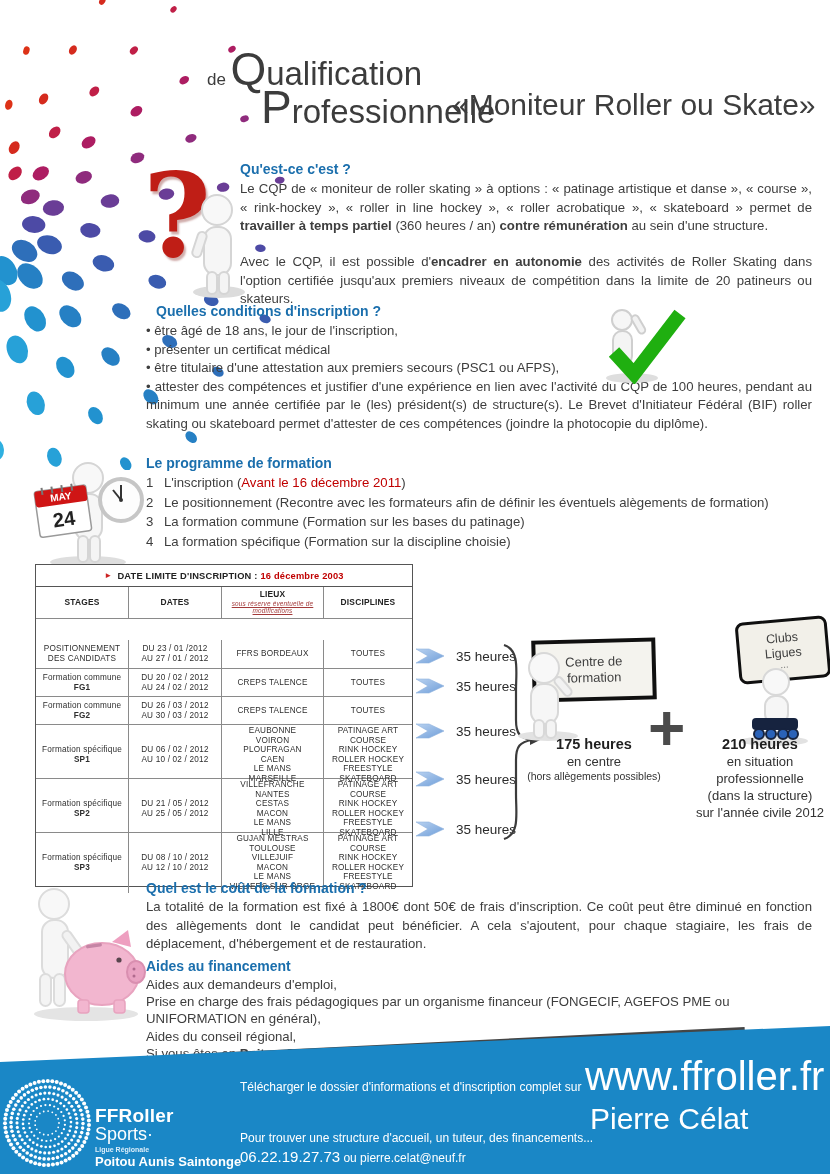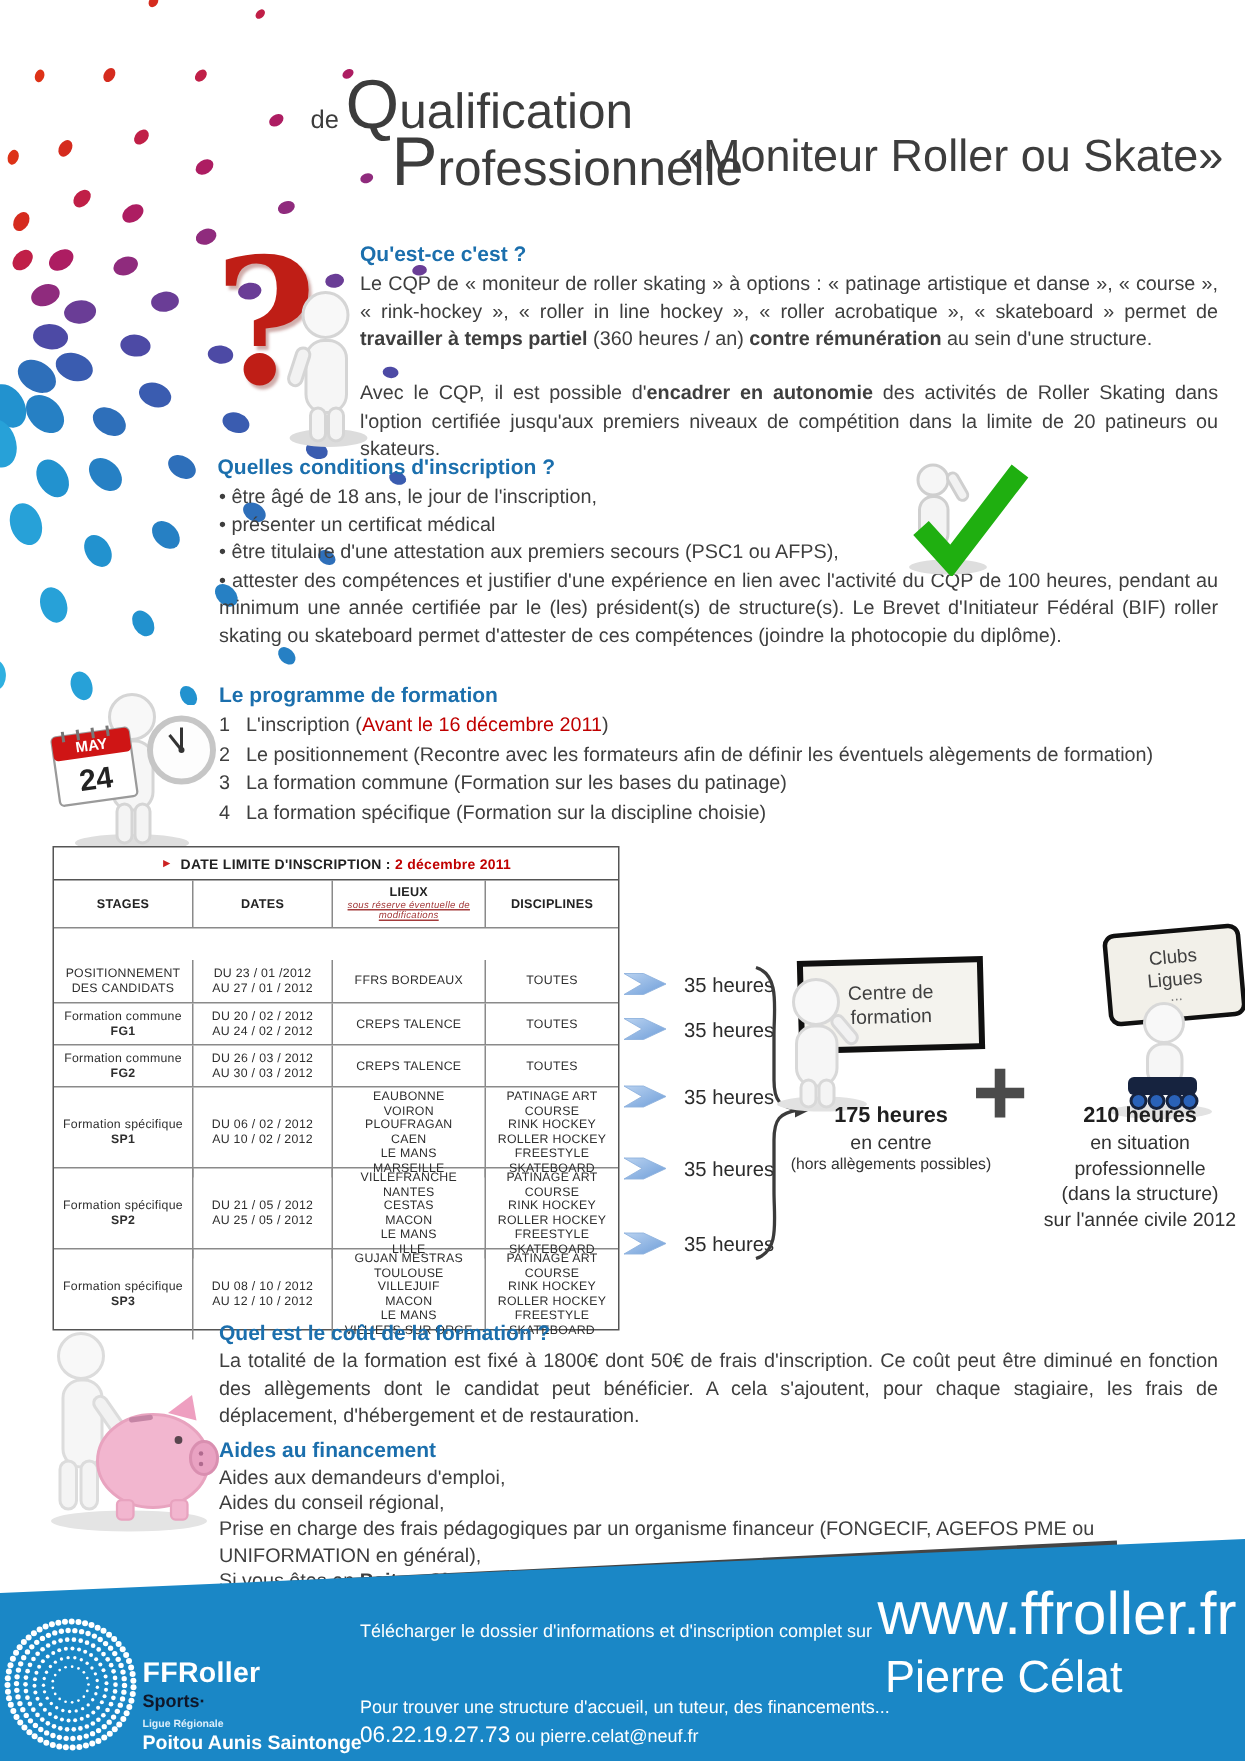--- a/index.html
+++ b/index.html
@@ -47,21 +47,21 @@
   .sign-dots{font-size:10px;color:#777;line-height:8px;}
   
   .qmark{font-family:"DejaVu Serif",serif;font-weight:bold;font-size:116px;color:#bf1e16;line-height:110px;text-shadow:2px 3px 2px rgba(120,20,15,.35);}
   
   #footer-blue{left:0;top:1026px;width:830px;height:148px;background:#1a87c6;clip-path:polygon(0 36px,100% 0,100% 148px,0 148px);}
   .f-small{font-size:12px;color:#fff;line-height:15px;}
   .f-url{font-size:40px;color:#fff;white-space:nowrap;}
   .f-name{font-size:30px;color:#fff;white-space:nowrap;}
   .f-phone{font-size:15px;color:#fff;}
   .logo-main{font-size:19px;font-weight:bold;color:#fff;line-height:19px;letter-spacing:.2px;}
-  .logo-sub{font-size:12px;font-weight:bold;color:#0f172a;line-height:16px;}
+  .logo-sub{font-size:18px;font-weight:normal;color:#ffffff;line-height:16px;}
   .logo-reg-s{font-size:7px;font-weight:bold;color:#dceefa;line-height:8px;}
   .logo-reg{font-size:13px;font-weight:bold;color:#fff;line-height:14px;}
   .stripe{background:#454545;}
 </style>
 </head>
 <body>
 
 <svg width="0" height="0" style="position:absolute">
   <defs>
     <linearGradient id="arrowGrad" x1="0" y1="0" x2="1" y2="1">
@@ -151,21 +151,21 @@
       <rect x="22" y="78" width="10" height="22" rx="5" fill="#f4f4f4" stroke="#d5d5d5" stroke-width="2"></rect>
       <rect x="34" y="78" width="10" height="22" rx="5" fill="#f4f4f4" stroke="#d5d5d5" stroke-width="2"></rect>
       <rect x="14" y="38" width="9" height="26" rx="4.5" fill="#f2f2f2" stroke="#d5d5d5" stroke-width="2" transform="rotate(18 18 38)"></rect>
     </svg>
   </div>
 
   <div class="abs sec-h" style="left:240px;top:161px;">Qu'est-ce c'est ?</div>
   <div class="abs body-t" style="left:240px;top:180px;width:572px;"><span>Le CQP de « moniteur de roller skating » à options : « patinage artistique et danse », « course », « rink-hockey », « roller in line hockey », « roller acrobatique », « skateboard » permet de </span><span class="b">travailler à temps partiel</span><span> (360 heures / an) </span><span class="b">contre rémunération</span><span> au sein d'une structure.</span></div>
   <div class="abs body-t" style="left:240px;top:253px;width:572px;"><span>Avec le CQP, il est possible d'</span><span class="b">encadrer en autonomie</span><span> des activités de Roller Skating dans l'option certifiée jusqu'aux premiers niveaux de compétition dans la limite de 20 patineurs ou skateurs.</span></div>
 
-  <div class="abs sec-h" style="left:145px;top:303px;">Quelles conditions d'inscription ?</div>
+  <div class="abs sec-h" style="left:156px;top:303px;">Quelles conditions d'inscription ?</div>
   <div id="cond-list" class="abs" style="left:146px;top:322px;width:666px;">
       <div class="bullet">• être âgé de 18 ans, le jour de l'inscription,</div>
       <div class="bullet">• présenter un certificat médical</div>
       <div class="bullet">• être titulaire d'une attestation aux premiers secours (PSC1 ou AFPS),</div>
       <div class="bullet">• attester des compétences et justifier d'une expérience en lien avec l'activité du CQP de 100 heures, pendant au minimum une année certifiée par le (les) président(s) de structure(s). Le Brevet d'Initiateur Fédéral (BIF) roller skating ou skateboard permet d'attester de ces compétences (joindre la photocopie du diplôme).</div>
     </div>
 
   <svg class="abs" style="left:602px;top:308px;" width="84" height="76" viewBox="0 0 84 76">
     <ellipse cx="30" cy="70" rx="26" ry="5" fill="#dedede"></ellipse>
     <circle cx="20" cy="12" r="10" fill="#f6f6f6" stroke="#cfcfcf" stroke-width="2"></circle>
@@ -200,21 +200,21 @@
       <line x1="8" y1="-3" x2="8" y2="4" stroke="#777" stroke-width="2"></line>
       <line x1="18" y1="-3" x2="18" y2="4" stroke="#777" stroke-width="2"></line>
       <line x1="28" y1="-3" x2="28" y2="4" stroke="#777" stroke-width="2"></line>
       <line x1="38" y1="-3" x2="38" y2="4" stroke="#777" stroke-width="2"></line>
     </g>
   </svg>
 
   <div id="cqp-table" class="abs">
     <div class="tbanner">
       <span class="arr">►</span>
-      <span><span class="b">DATE LIMITE D'INSCRIPTION : </span><span class="b red">2 décembre 2011</span></span>
+      <span><span class="b">DATE LIMITE D'INSCRIPTION : </span><span class="b red">16 décembre 2003</span></span>
     </div>
     <div class="thead">
       <div class="tcell">STAGES</div>
       <div class="tcell">DATES</div>
       <div class="tcell">
         <div>LIEUX</div>
         <div class="lieux-note">sous réserve éventuelle de modifications</div>
       </div>
       <div class="tcell">DISCIPLINES</div>
     </div>
@@ -444,22 +444,22 @@
       <circle cx="110" cy="100" r="1.5" fill="#b06a8e"></circle>
     <circle cx="95" cy="84" r="2.6" fill="#59454e"></circle>
     <rect x="62" y="68" width="16" height="3.5" rx="1.7" fill="#c585a5" transform="rotate(-8 70 70)"></rect>
     <rect x="54" y="124" width="11" height="13" rx="3" fill="#f2b6cf" stroke="#e8a3bf" stroke-width="1.5"></rect>
     <rect x="90" y="124" width="11" height="13" rx="3" fill="#f2b6cf" stroke="#e8a3bf" stroke-width="1.5"></rect>
   </svg>
 
   <div class="abs sec-h" style="left:146px;top:958px;">Aides au financement</div>
   <div id="aides-list" class="abs" style="left:146px;top:976px;width:666px;">
       <div style="font-size: 13.2px; line-height: 17.2px; color: rgb(62, 62, 62);"><span>Aides aux demandeurs d'emploi,</span></div>
+      <div style="font-size: 13.2px; line-height: 17.2px; color: rgb(62, 62, 62);"><span>Prise en charge des frais pédagogiques par un organisme financeur (FONGECIF, AGEFOS PME ou UNIFORMATION en général),</span></div>
       <div style="font-size: 13.2px; line-height: 17.2px; color: rgb(62, 62, 62);"><span>Aides du conseil régional,</span></div>
-      <div style="font-size: 13.2px; line-height: 17.2px; color: rgb(62, 62, 62);"><span>Prise en charge des frais pédagogiques par un organisme financeur (FONGECIF, AGEFOS PME ou UNIFORMATION en général),</span></div>
       <div style="font-size: 13.2px; line-height: 17.2px; color: rgb(62, 62, 62);"><span>Si vous êtes en </span><span class="b">Poitou-Charentes</span><span>, aide de la Ligue et/ou des Comités départementaux.</span></div>
     </div>
 
   <div class="abs stripe" style="left:170px;top:1041px;width:575px;height:3.5px;transform:rotate(-2.8deg);"></div>
   <div id="footer-blue" class="abs">
     <svg id="starburst" class="abs" style="left:0px;top:50px;" width="95" height="95" viewBox="0 0 95 95">
         <circle cx="59.0" cy="47.0" r="0.90" fill="#ffffff"></circle>
         <circle cx="58.2" cy="51.3" r="0.90" fill="#ffffff"></circle>
         <circle cx="55.9" cy="55.1" r="0.90" fill="#ffffff"></circle>
         <circle cx="52.3" cy="57.7" r="0.90" fill="#ffffff"></circle>

